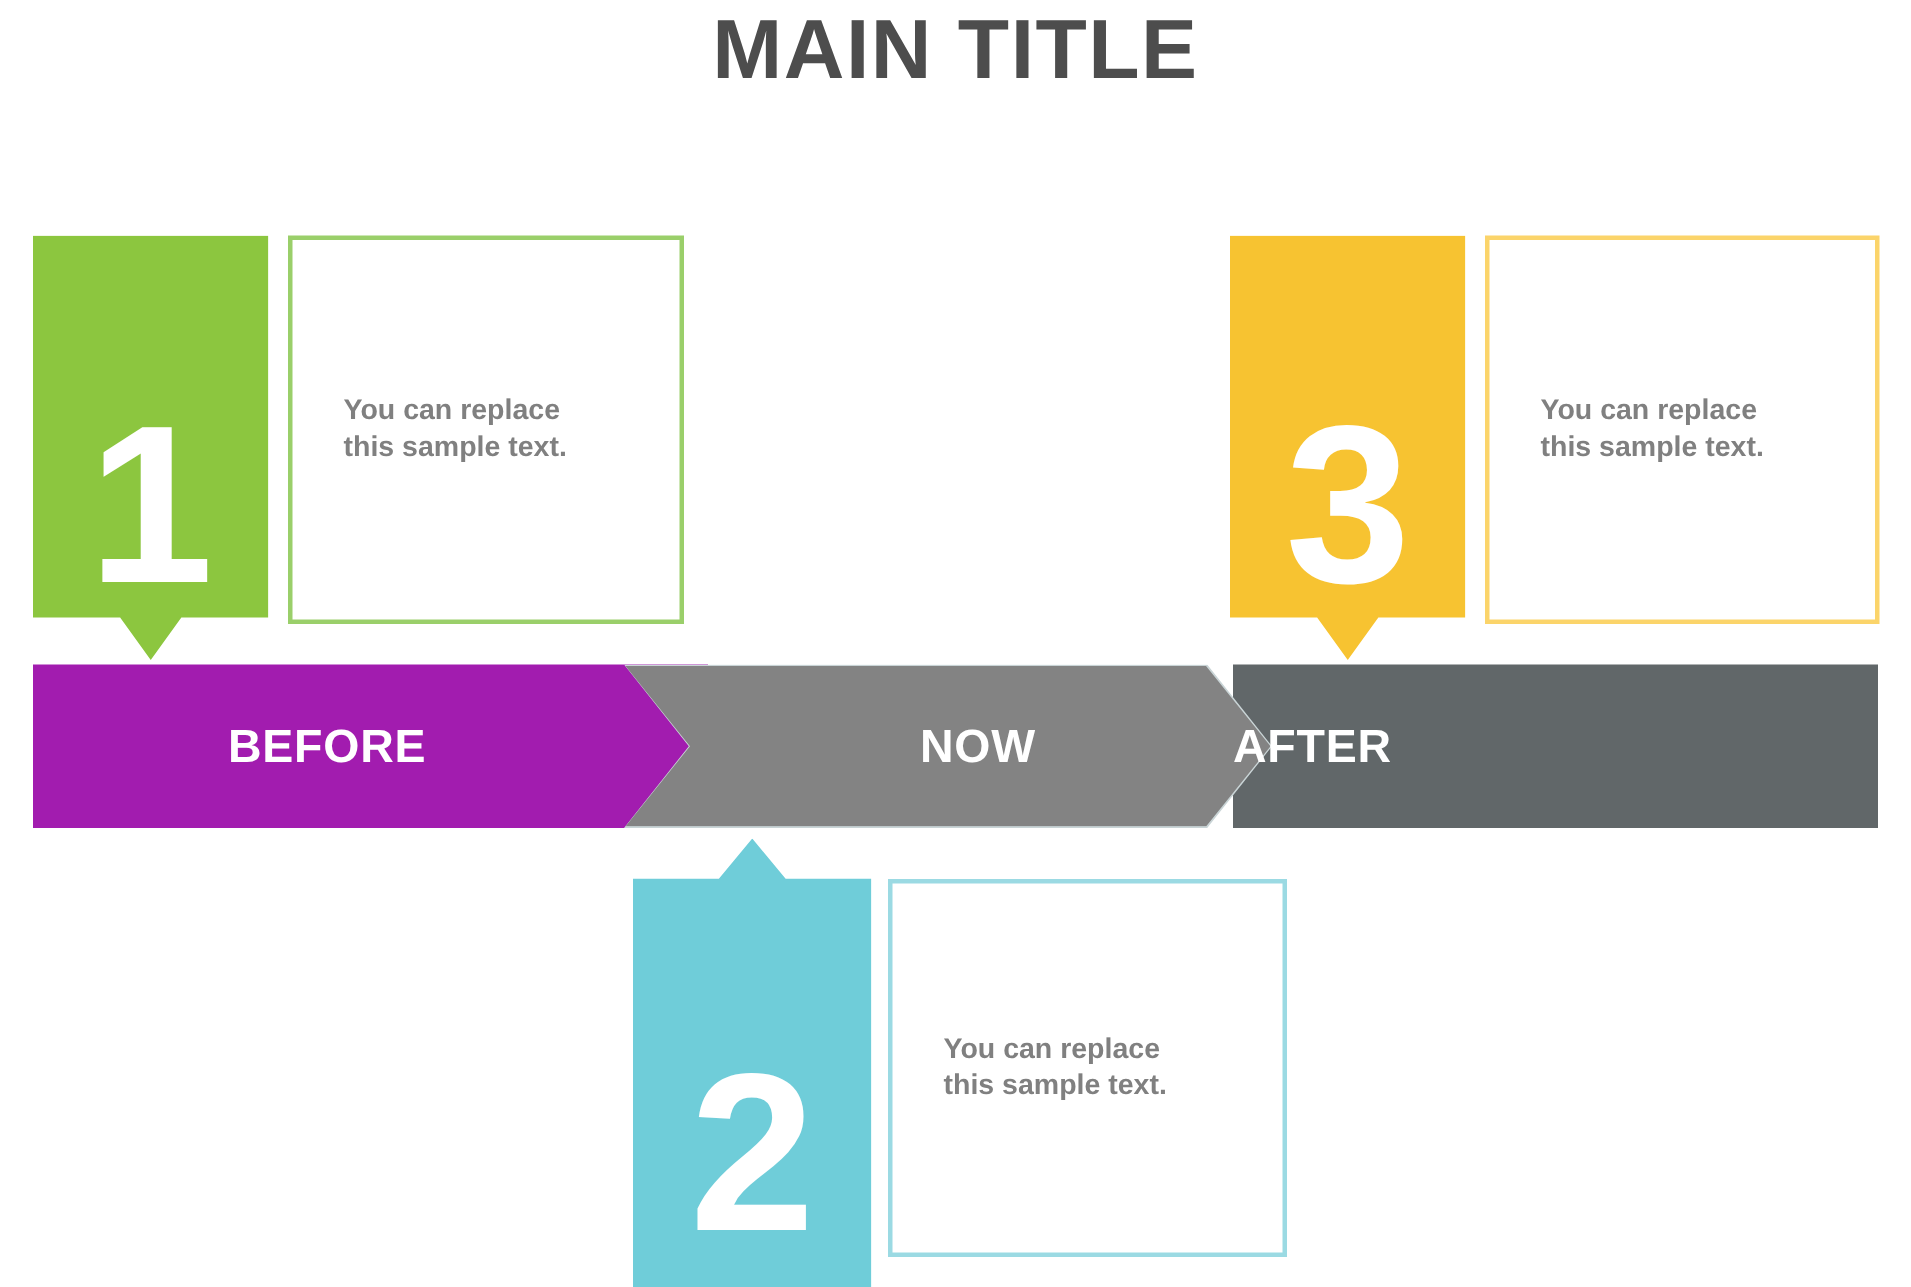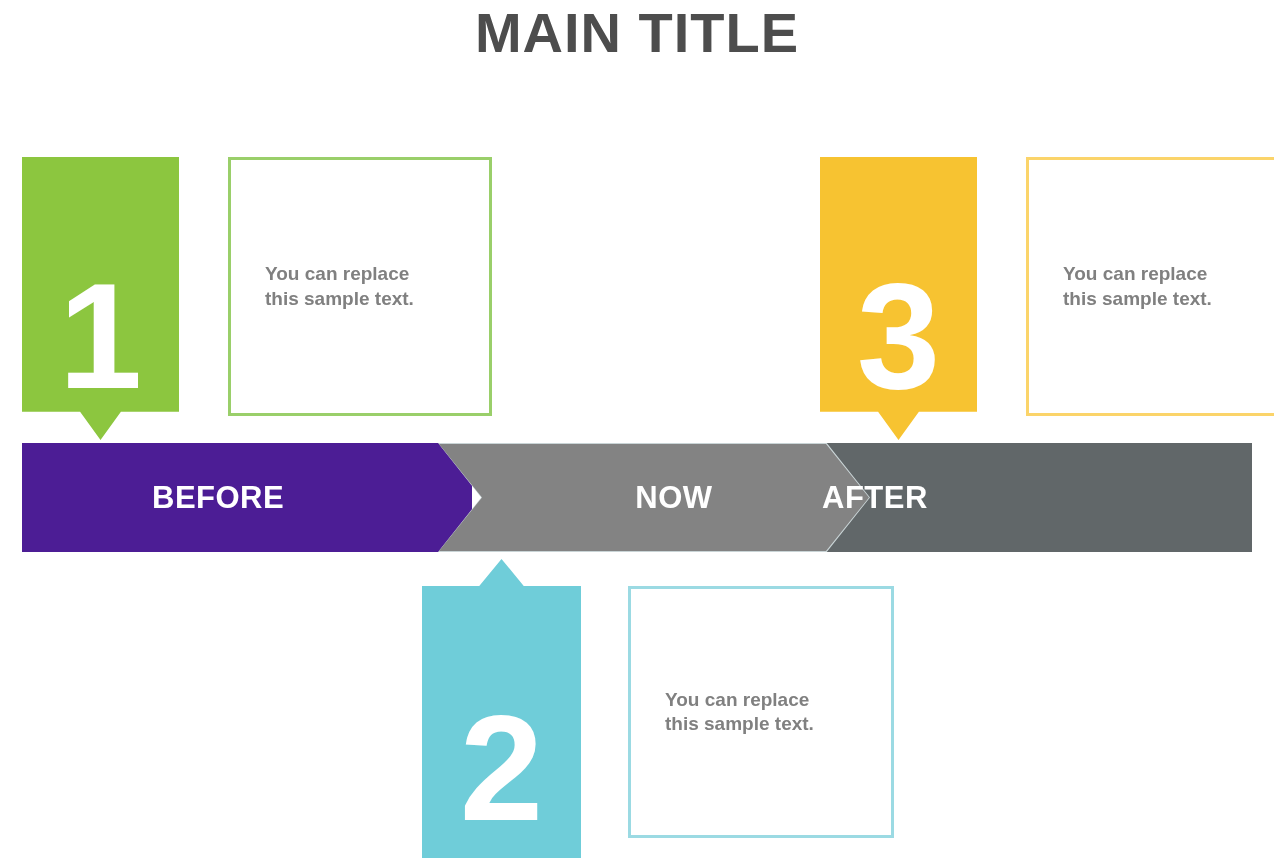--- a/index.html
+++ b/index.html
@@ -48,21 +48,20 @@
     color: #ffffff;
     line-height: 1;
   }
 
   .text-box {
     position: absolute;
     background: #ffffff;
     box-sizing: border-box;
     display: flex;
     align-items: center;
-    margin-left: 36px;
   }
   .text-box .body-text {
     font-size: 19px;
     font-weight: bold;
     color: #808080;
     line-height: 1.28;
     padding-left: 34px;
     padding-right: 10px;
     white-space: pre-line;
   }
@@ -150,36 +149,36 @@
     font-size: 31px;
     font-weight: bold;
     letter-spacing: 0.5px;
     z-index: 3;
     line-height: 1;
   }
 
   #seg-before {
     left: 0;
     width: 450px;
-    background: #4c1d95;
+    background: #a21caf;
     justify-content: flex-start;
   }
   #seg-before .seg-label { margin-left: 130px; }
 
   #seg-after {
     left: 800px;
     width: 430px;
     background: #616769;
     justify-content: flex-start;
   }
   #seg-after .seg-label { }
 
   
   #seg-now {
-    left: 416px;
+    left: 394px;
     width: 432px;
     background: transparent;
   }
   #seg-now .chev-outline {
     position: absolute;
     inset: 0;
     background: #C9D4D6;
     -webkit-clip-path: polygon(0 0, 90% 0, 100% 50%, 90% 100%, 0 100%, 10% 50%);
     clip-path: polygon(0 0, 90% 0, 100% 50%, 90% 100%, 0 100%, 10% 50%);
   }

